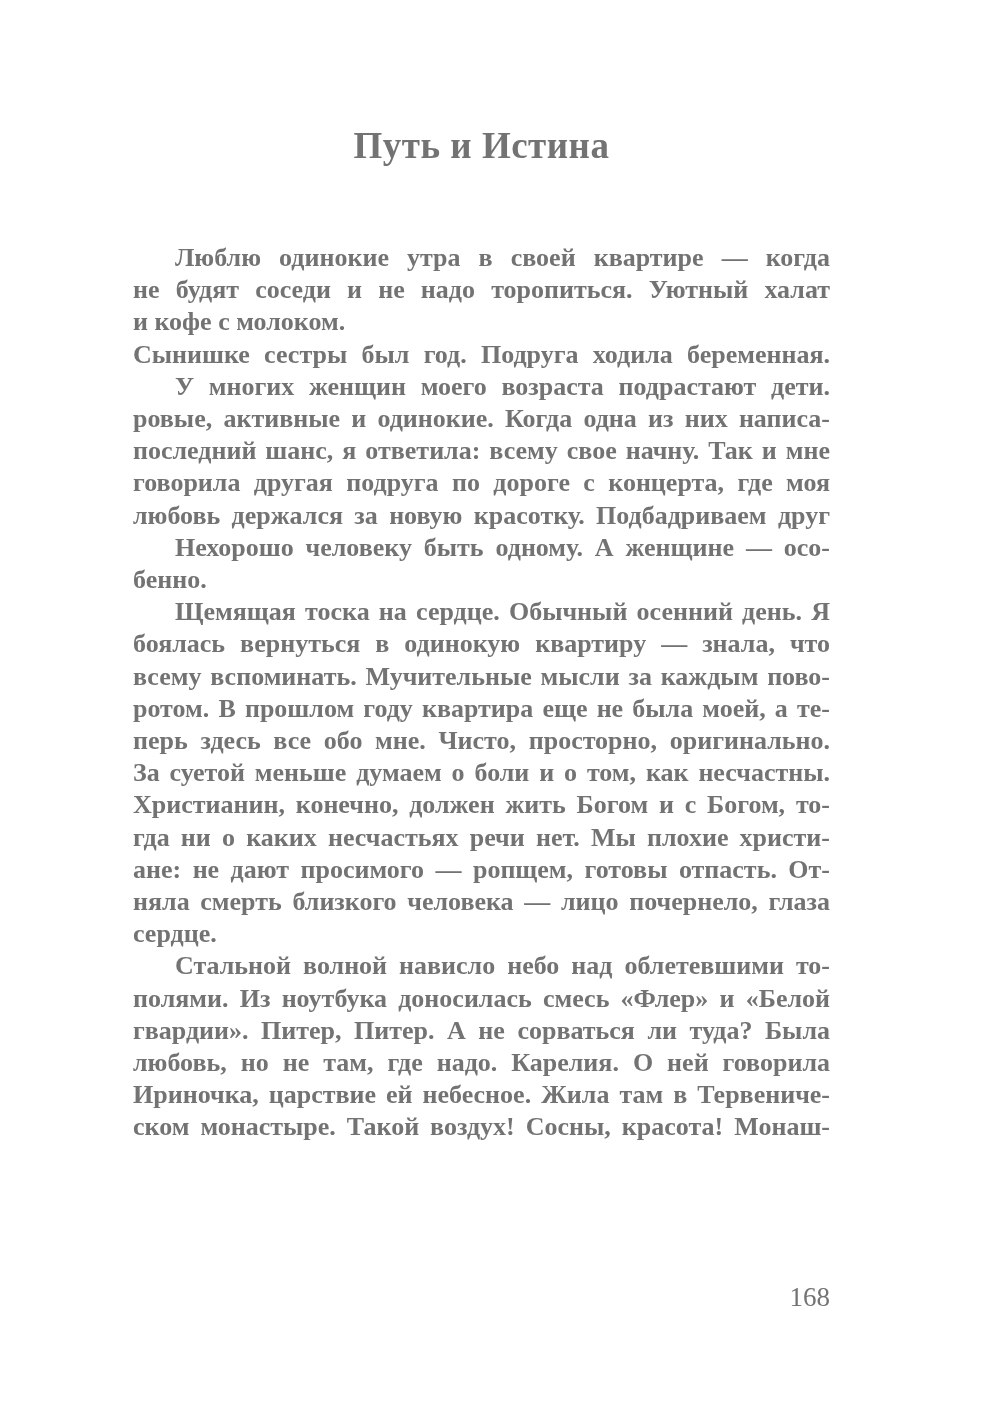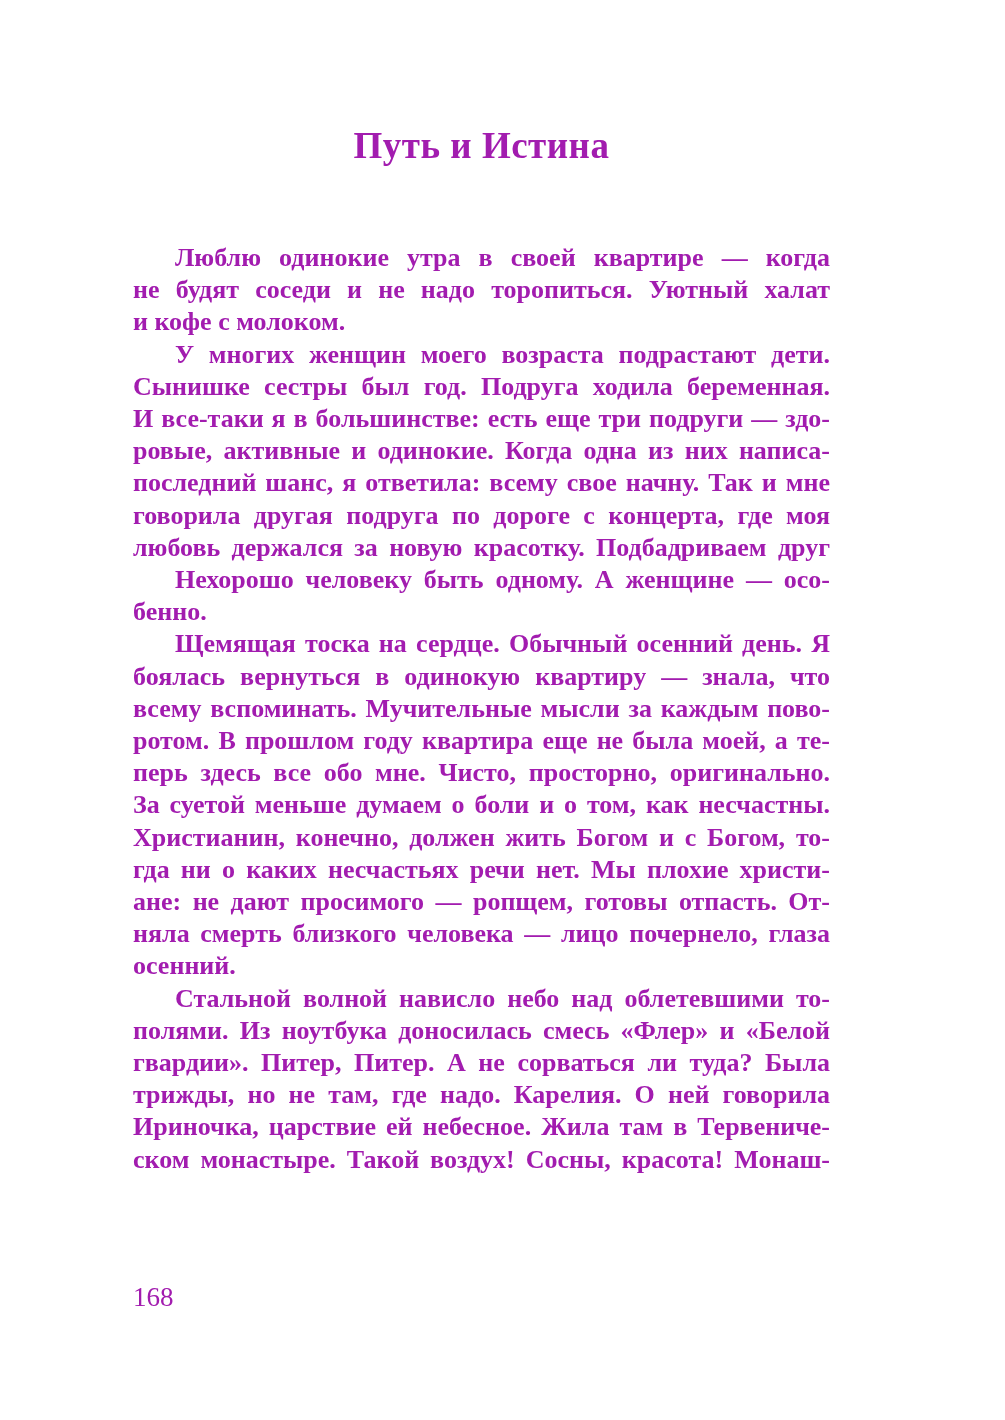--- a/index.html
+++ b/index.html
@@ -3,21 +3,21 @@
 <meta charset="utf-8">
 <style>
   html, body { margin: 0; padding: 0; background: #e8e8e8; }
   .book-page {
     position: relative;
     width: 1005px;
     height: 1420px;
     margin: 0 auto;
     background: #ffffff;
     font-family: "Liberation Serif", "DejaVu Serif", serif;
-    color: #a21caf;
+    color: #737373;
     overflow: hidden;
   }
   .chapter-title {
     position: absolute;
     left: 133px;
     top: 126px;
     width: 697px;
     text-align: center;
     font-size: 37px;
     font-weight: bold;
@@ -44,56 +44,55 @@
     -moz-text-align-last: left;
   }
   .line.first {
     text-indent: 42px;
   }
   .page-number {
     position: absolute;
     left: 133px;
     top: 1282px;
     width: 697px;
-    text-align: left;
+    text-align: right;
     font-size: 27px;
   }
 </style>
 </head>
 <body>
 
 <div class="book-page">
   <div class="chapter-title">Путь и Истина</div>
 
   <div class="body-text">
       <div class="line first">Люблю одинокие утра в своей квартире — когда</div>
       <div class="line">не будят соседи и не надо торопиться. Уютный халат</div>
       <div class="line para-end">и кофе с молоком.</div>
+      <div class="line">Сынишке сестры был год. Подруга ходила беременная.</div>
       <div class="line first">У многих женщин моего возраста подрастают дети.</div>
-      <div class="line">Сынишке сестры был год. Подруга ходила беременная.</div>
-      <div class="line">И все-таки я в большинстве: есть еще три подруги — здо-</div>
       <div class="line">ровые, активные и одинокие. Когда одна из них написа-</div>
       <div class="line">последний шанс, я ответила: всему свое начну. Так и мне</div>
       <div class="line">говорила другая подруга по дороге с концерта, где моя</div>
       <div class="line">любовь держался за новую красотку. Подбадриваем друг</div>
       <div class="line first">Нехорошо человеку быть одному. А женщине — осо-</div>
       <div class="line para-end">бенно.</div>
       <div class="line first">Щемящая тоска на сердце. Обычный осенний день. Я</div>
       <div class="line">боялась вернуться в одинокую квартиру — знала, что</div>
       <div class="line">всему вспоминать. Мучительные мысли за каждым пово-</div>
       <div class="line">ротом. В прошлом году квартира еще не была моей, а те-</div>
       <div class="line">перь здесь все обо мне. Чисто, просторно, оригинально.</div>
       <div class="line">За суетой меньше думаем о боли и о том, как несчастны.</div>
       <div class="line">Христианин, конечно, должен жить Богом и с Богом, то-</div>
       <div class="line">гда ни о каких несчастьях речи нет. Мы плохие христи-</div>
       <div class="line">ане: не дают просимого — ропщем, готовы отпасть. От-</div>
       <div class="line">няла смерть близкого человека — лицо почернело, глаза</div>
-      <div class="line para-end">осенний.</div>
+      <div class="line para-end">сердце.</div>
       <div class="line first">Стальной волной нависло небо над облетевшими то-</div>
       <div class="line">полями. Из ноутбука доносилась смесь «Флер» и «Белой</div>
       <div class="line">гвардии». Питер, Питер. А не сорваться ли туда? Была</div>
-      <div class="line">трижды, но не там, где надо. Карелия. О ней говорила</div>
+      <div class="line">любовь, но не там, где надо. Карелия. О ней говорила</div>
       <div class="line">Ириночка, царствие ей небесное. Жила там в Тервениче-</div>
       <div class="line">ском монастыре. Такой воздух! Сосны, красота! Монаш-</div>
     </div>
 
   <div class="page-number">168</div>
 </div>
 
 </body></html>

